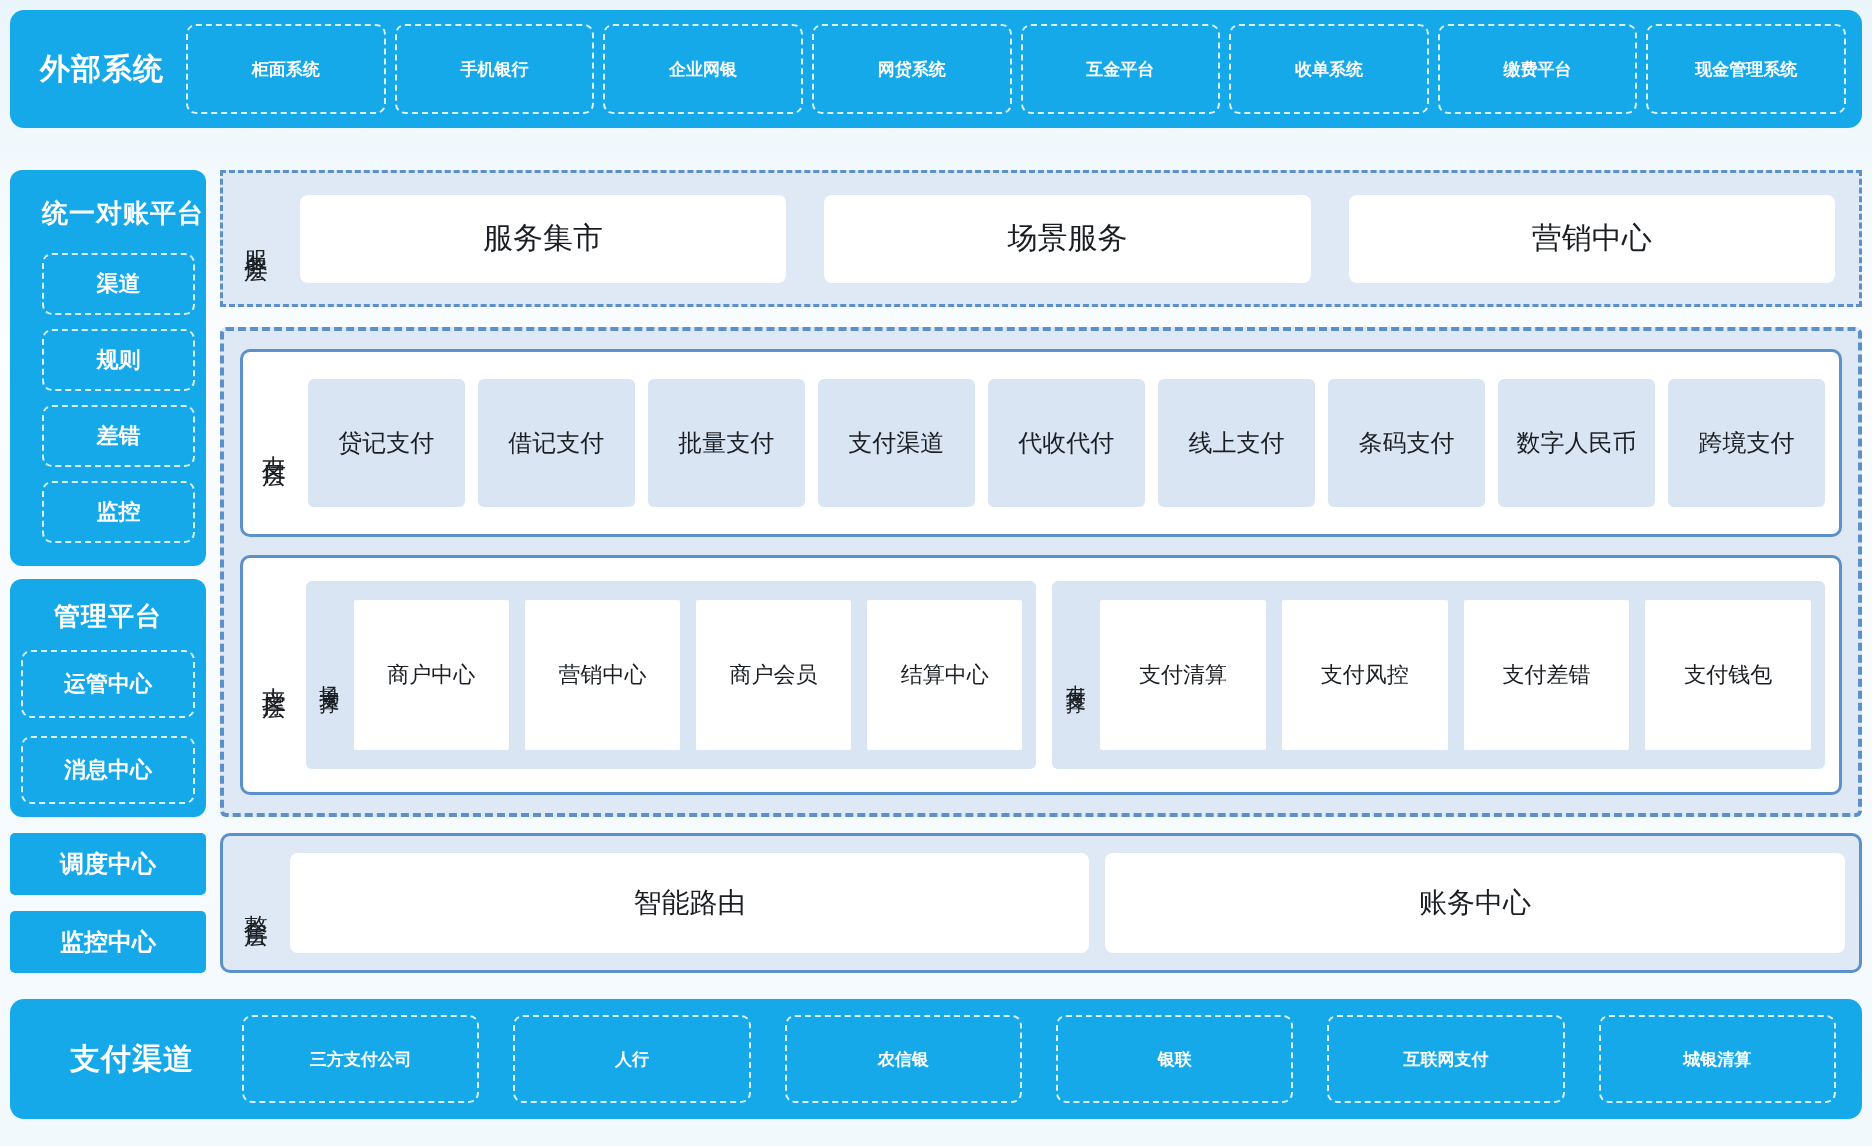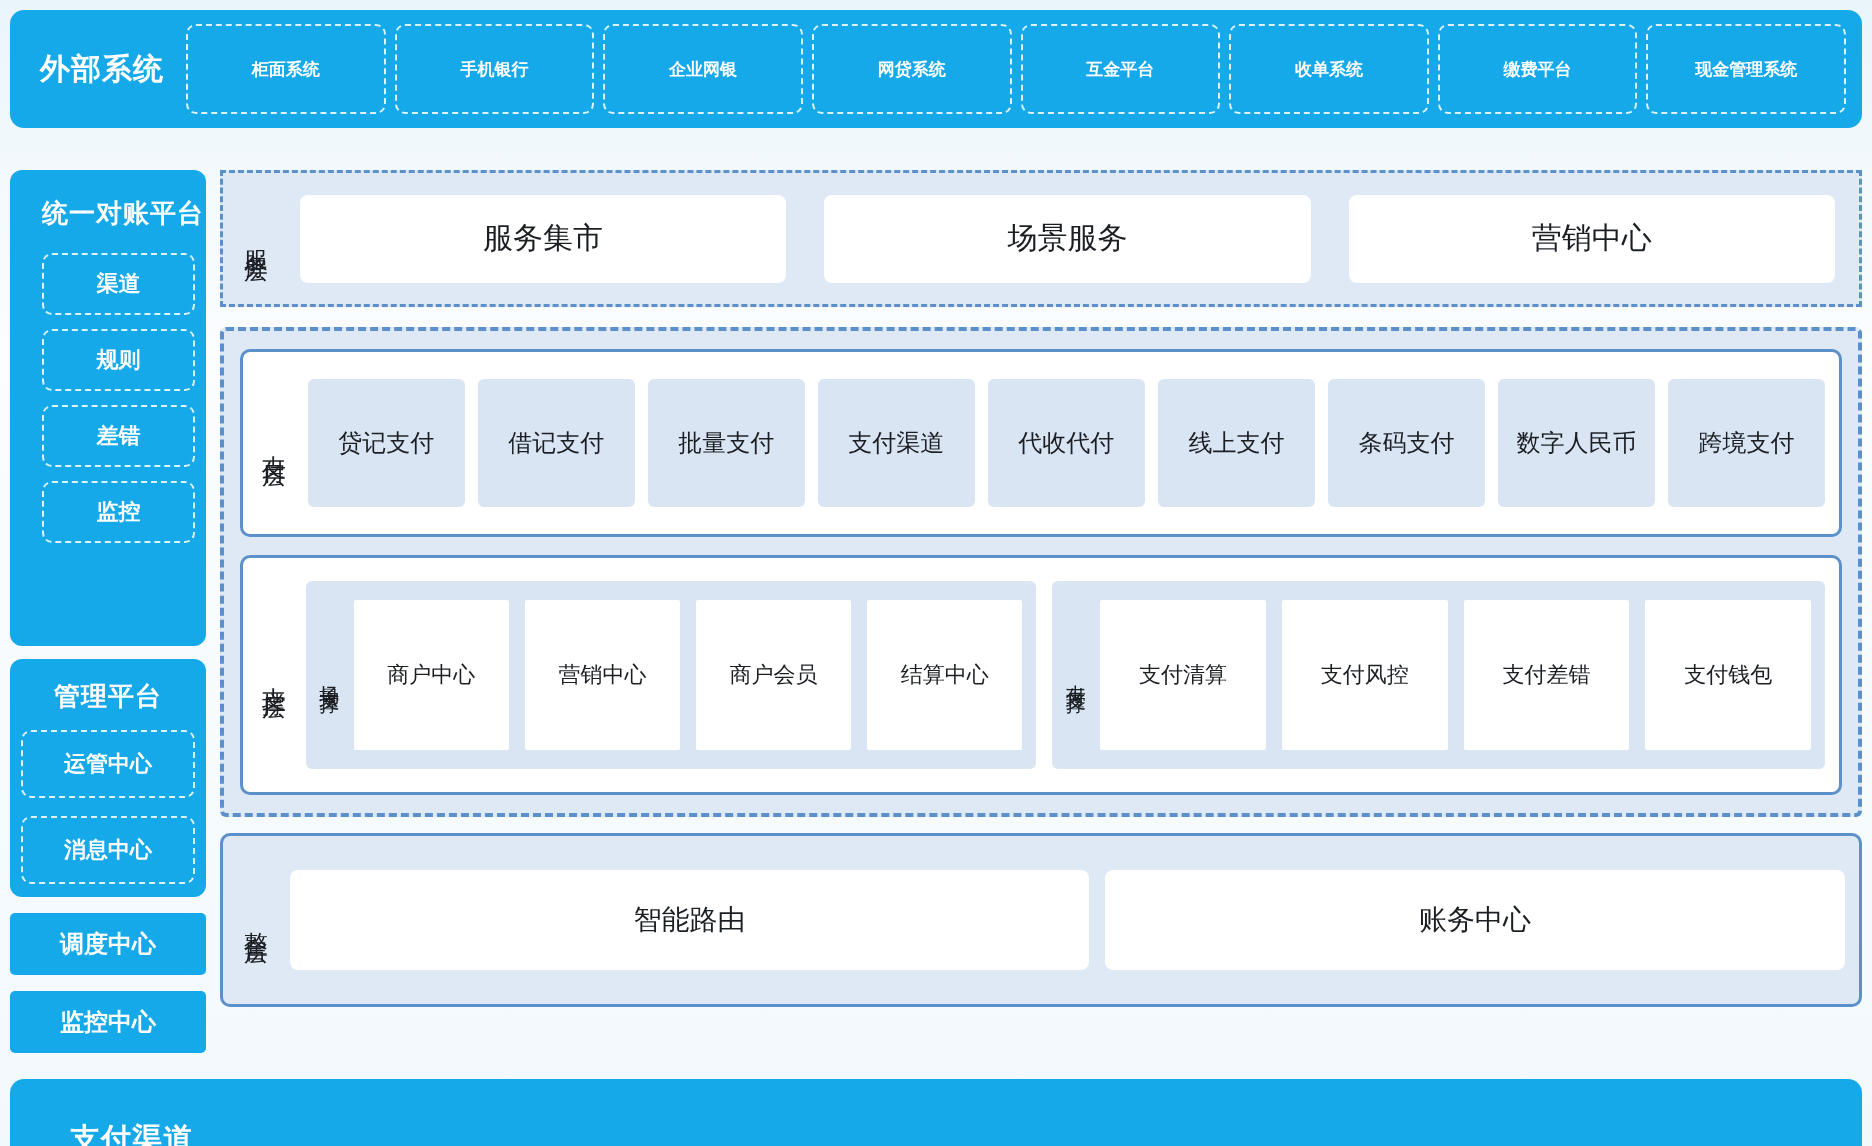--- a/index.html
+++ b/index.html
@@ -175,21 +175,21 @@
     align-items: center;
     justify-content: center;
     font-size: 22px;
     text-align: center;
   }
   .sg-scene { flex: 1; }
   .sg-pay { flex: 1.06; }
 
   .integration-layer {
     margin-top: 16px;
-    height: 174px;
+    height: 140px;
     background: #DFE9F5;
     border: 3px solid #5B90CB;
     border-radius: 10px;
     display: flex;
     align-items: center;
     padding: 0 14px 0 18px;
     gap: 16px;
   }
   .integration-layer .boxes { flex: 1; display: flex; gap: 16px; margin-left: 4px; }
   .integration-layer .white-box {
@@ -218,21 +218,21 @@
       <div class="dash-item">收单系统</div>
       <div class="dash-item">缴费平台</div>
       <div class="dash-item">现金管理系统</div>
     </div>
 </div>
 
 <div class="row2">
 
   <div class="sidebar">
 
-    <div class="side-panel blue" style="height:476px;padding-left:32px;">
+    <div class="side-panel blue" style="height:396px;padding-left:32px;">
       <div class="panel-title">统一对账平台</div>
       <div>
           <div class="dash-item">渠道</div>
           <div class="dash-item">规则</div>
           <div class="dash-item">差错</div>
           <div class="dash-item">监控</div>
         </div>
     </div>
 
     <div class="side-panel blue mgmt" style="height:238px;">
@@ -309,13 +309,21 @@
         <div class="white-box int-route">智能路由</div>
         <div class="white-box int-account">账务中心</div>
       </div>
     </div>
 
   </div>
 </div>
 
 <div class="bar bottom blue">
   <div class="bar-title">支付渠道</div>
+  <div class="bar-items">
+      <div class="dash-item">三方支付公司</div>
+      <div class="dash-item">人行</div>
+      <div class="dash-item">农信银</div>
+      <div class="dash-item">银联</div>
+      <div class="dash-item">互联网支付</div>
+      <div class="dash-item">城银清算</div>
+    </div>
 </div>
 
 </body></html>

